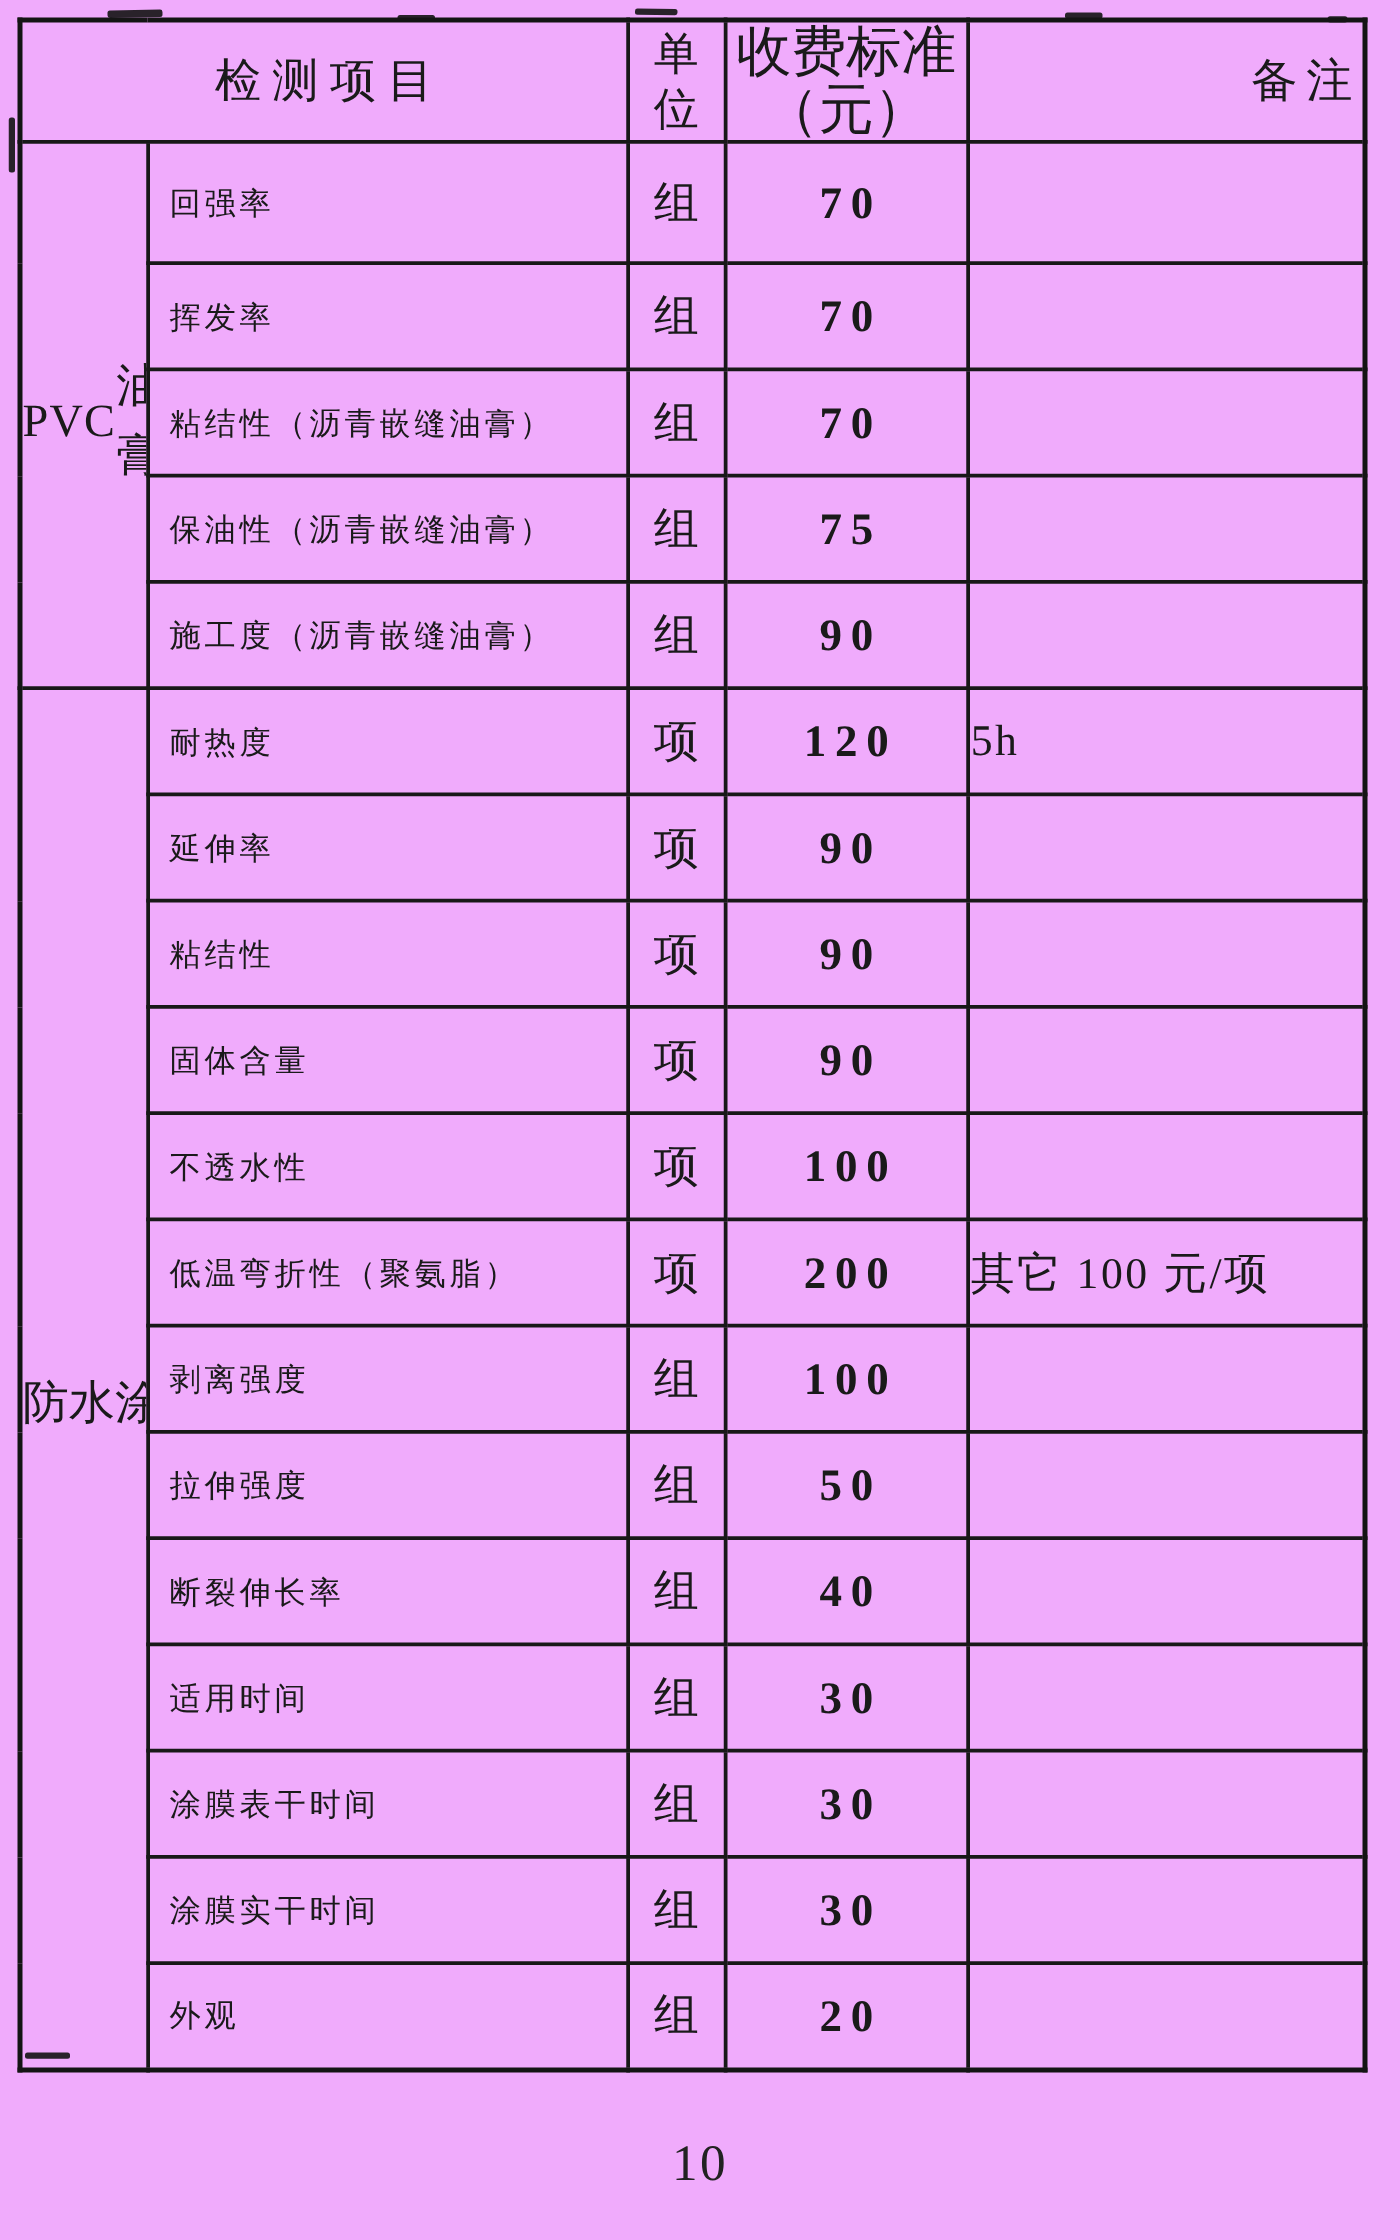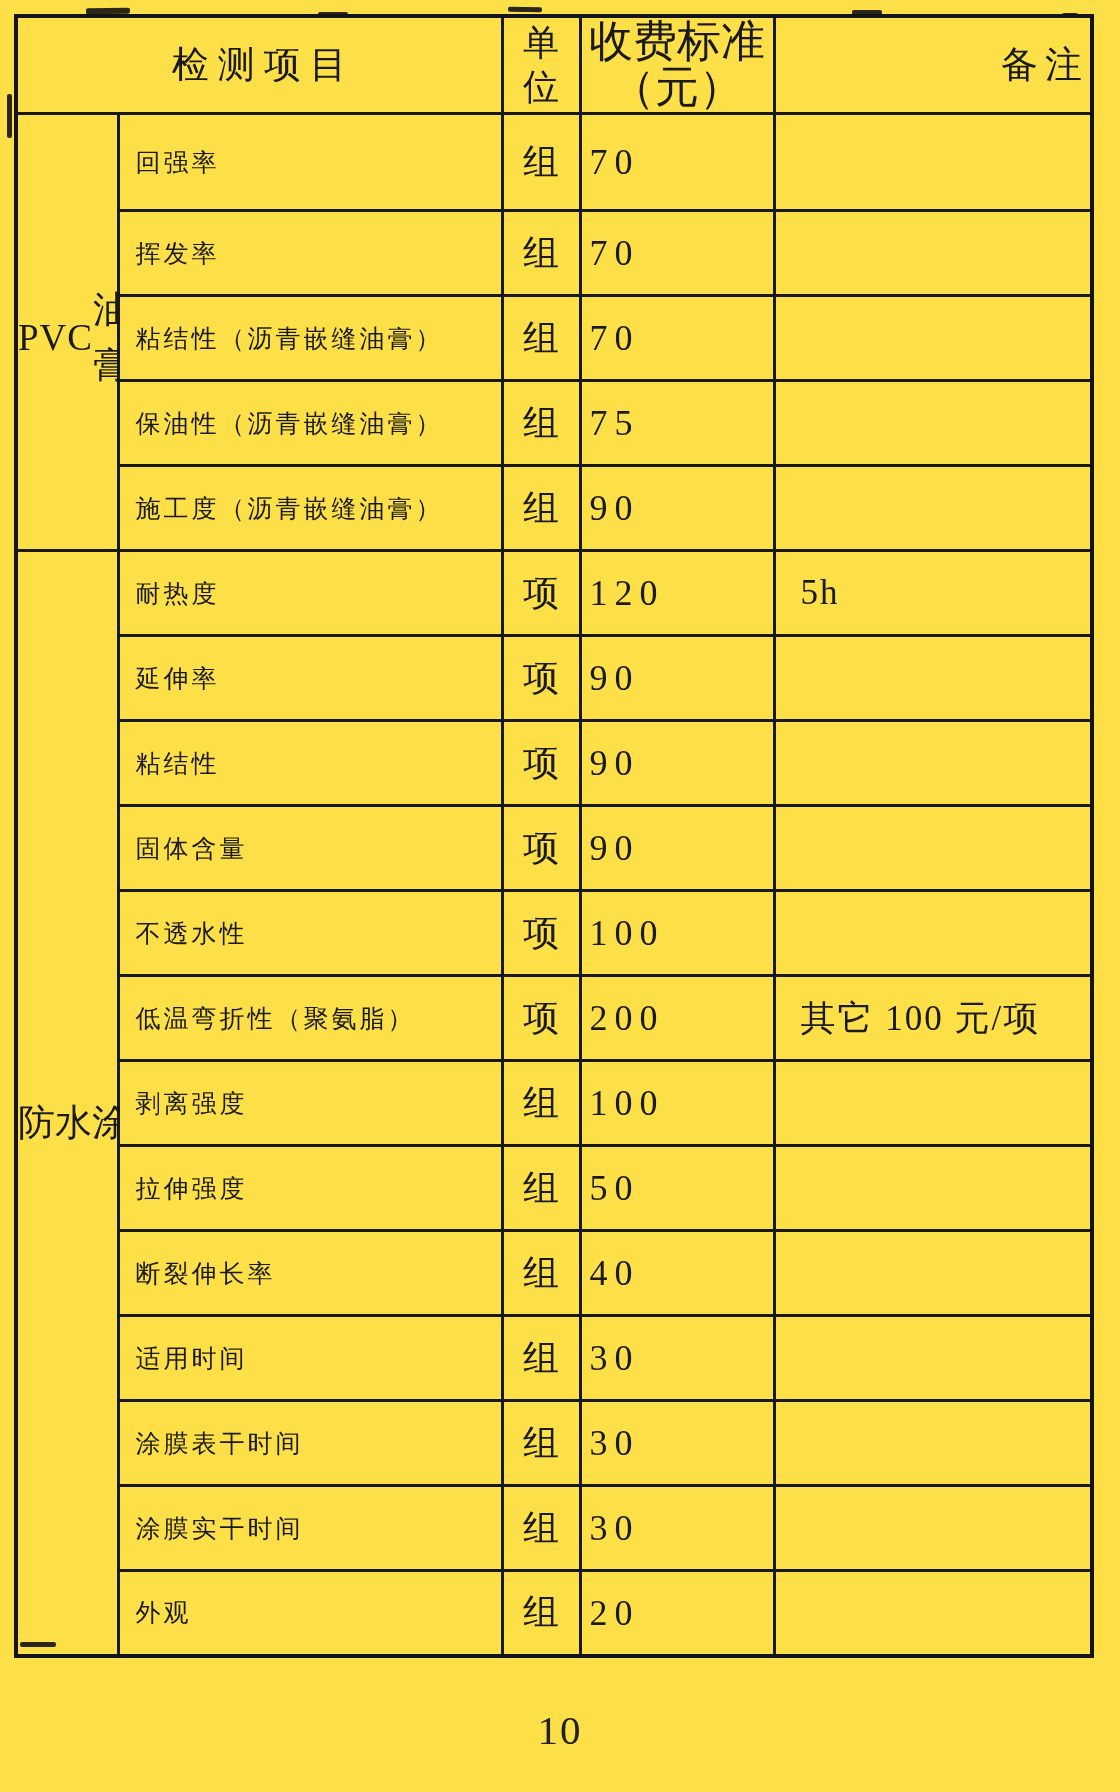--- a/index.html
+++ b/index.html
@@ -5,21 +5,21 @@
   :root { --ink: #1a1a1a; }
   html, body { margin: 0; padding: 0; }
   body {
     width: 1120px; height: 1792px;
     background: #ffffff;
     position: relative;
     font-family: "Liberation Serif", "DejaVu Serif", serif;
     color: var(--ink);
     overflow: hidden;
   }
-  .page { position: absolute; inset: 0; background: #fde047; }
+  .page { position: absolute; inset: 0; background: #f0abfc; }
 
   table.fee-table {
     position: absolute; left: 14px; top: 14px;
     width: 1076px;
     border-collapse: collapse;
     table-layout: fixed;
     border: 4px solid #141414;
   }
   table.fee-table td {
     border: 3px solid #181818;
@@ -36,22 +36,22 @@
   .h-item   { text-align: center; font-size: 37px; letter-spacing: 9px; text-indent: 9px; }
   .h-unit   { text-align: center; font-size: 36px; }
   .h-unit div { line-height: 44px; }
   .h-fee    { text-align: center; font-size: 44px; }
   .h-fee div { line-height: 46px; }
   .h-remark { text-align: right; font-size: 37px; letter-spacing: 7px; text-indent: 7px; }
 
   
   .cell-item   { padding-left: 16px; font-size: 25px; letter-spacing: 3px; }
   .cell-unit   { text-align: center; font-size: 36px; }
-  .cell-fee    { text-align: left; font-size: 36px; letter-spacing: 7px; text-indent: 7px; }
-  .cell-remark { padding-left: 25px; font-size: 35px; letter-spacing: 2px; }
+  .cell-fee    { text-align: center; font-size: 36px; letter-spacing: 7px; text-indent: 7px; font-weight: bold; }
+  .cell-remark { padding-left: 1px; font-size: 35px; letter-spacing: 2px; }
 
   
   .group-cell { text-align: center; font-size: 37px; padding: 0; }
   .group-cell .wrap { display: flex; flex-direction: row; align-items: center; }
   .group-cell.group-0 { vertical-align: middle; }
   .group-cell.group-0 .wrap { padding-top: 10px; }
   .group-cell.group-0 .line { line-height: 55px; letter-spacing: 1px; }
   .group-cell.group-1 { vertical-align: top; }
   .group-cell.group-1 .wrap { padding-top: 552px; }
   .group-cell.group-1 .line { line-height: 38px; margin-bottom: 47px; }

